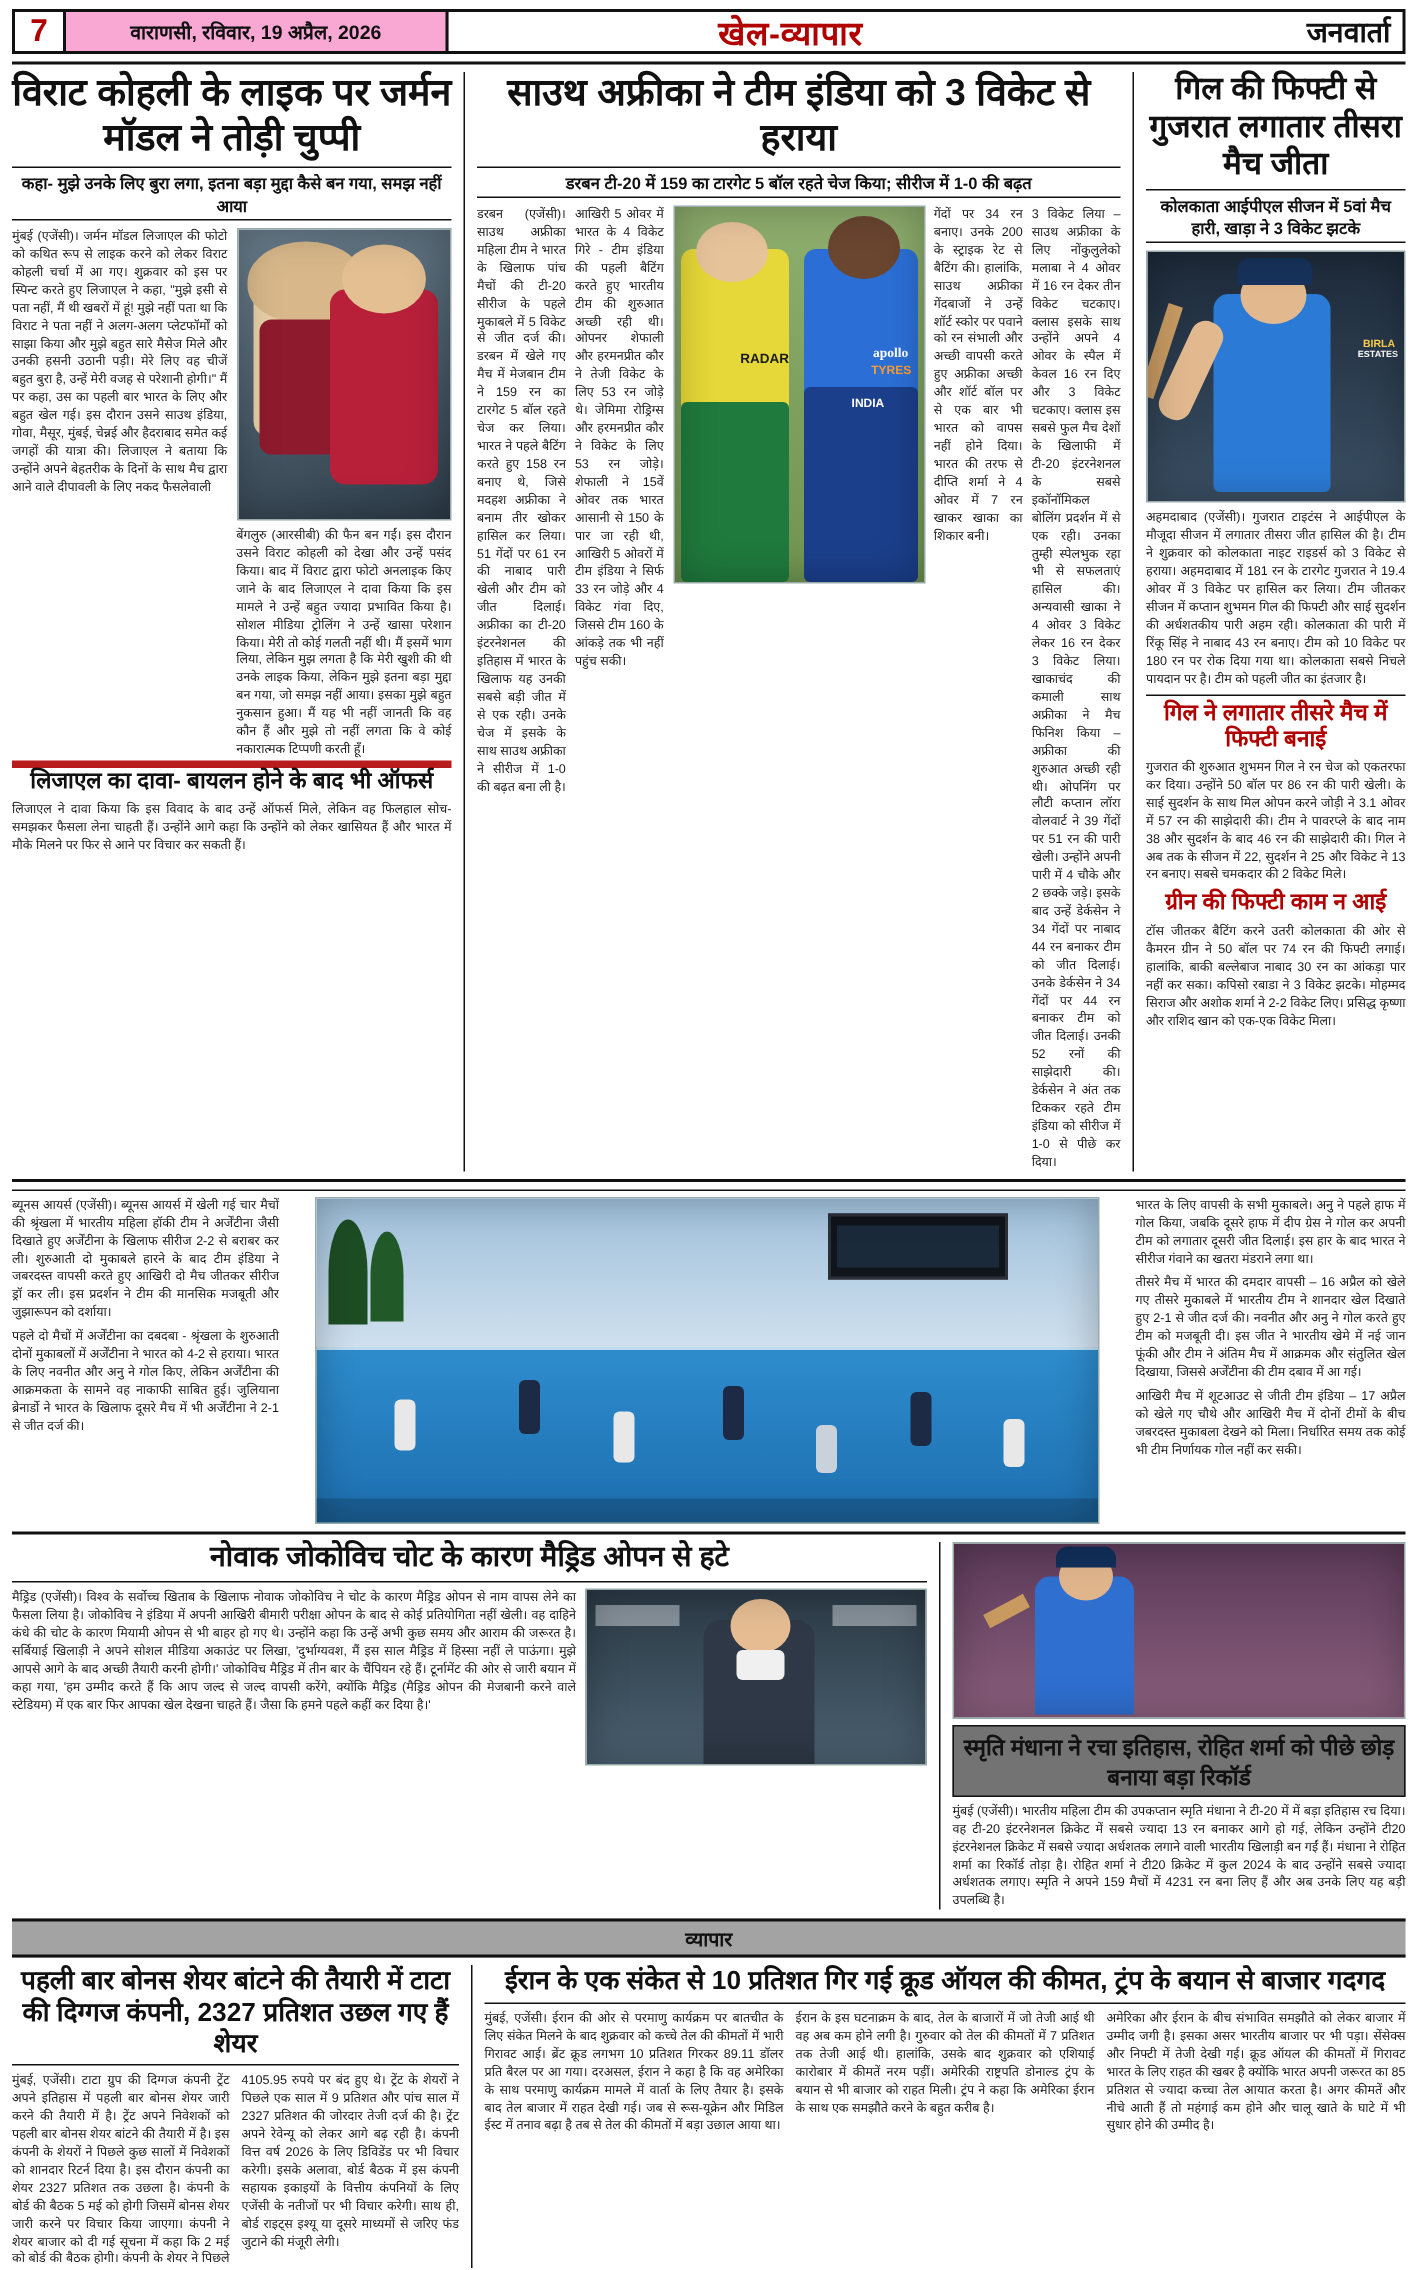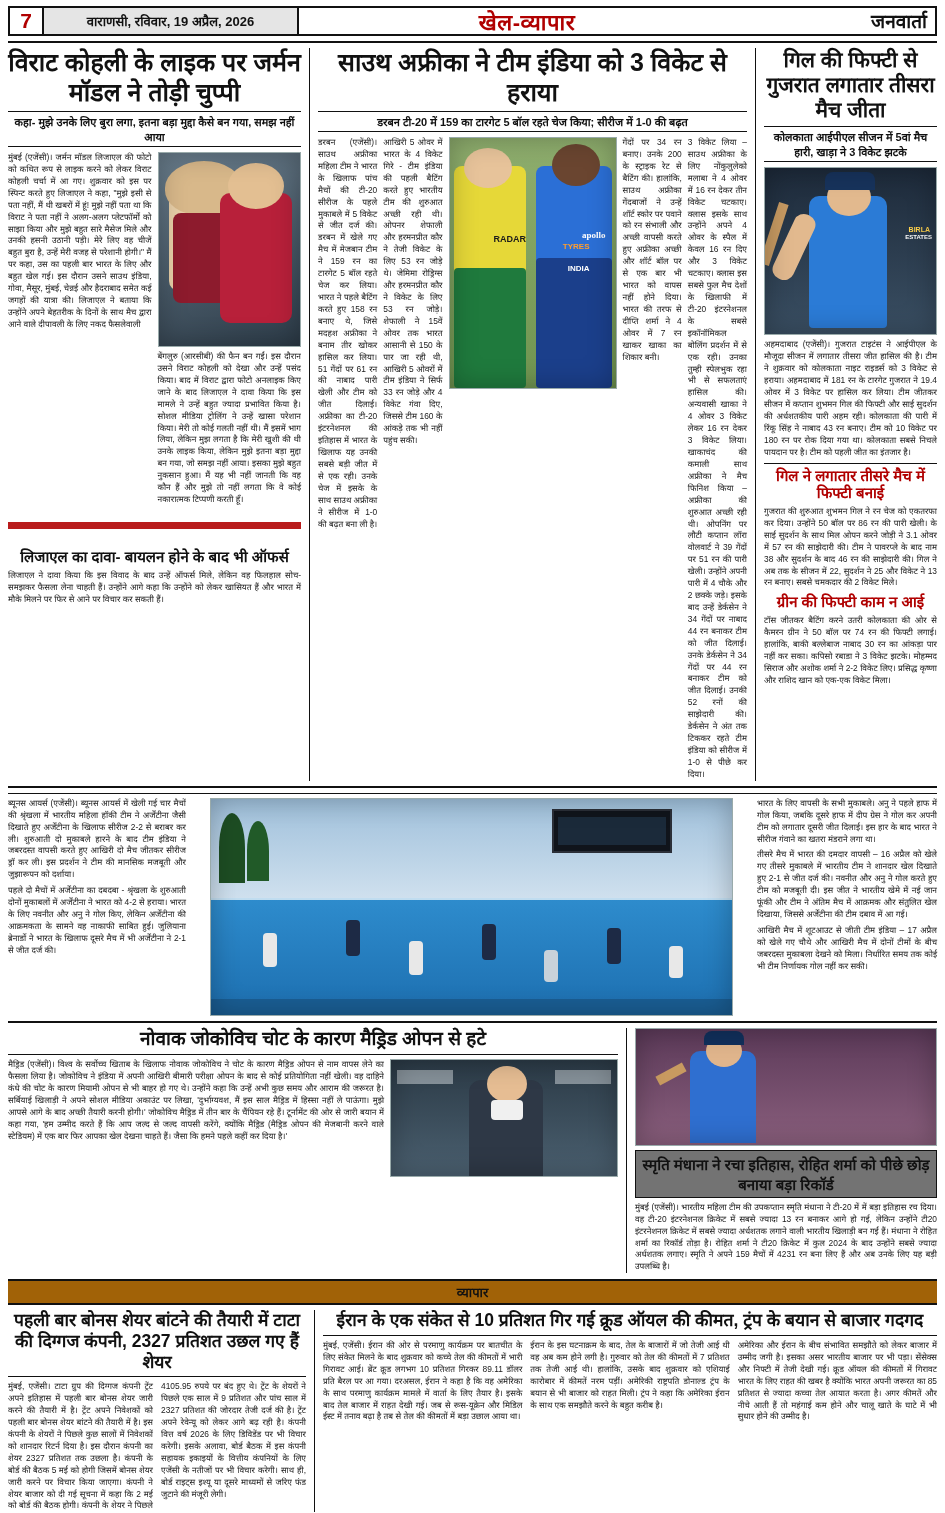--- a/index.html
+++ b/index.html
@@ -20,21 +20,21 @@
     margin-bottom: 5px;
   }
   .masthead .pageno {
     width: 34px; display: flex; align-items: center; justify-content: center;
     font-weight: bold; font-size: 21px; border-right: 2px solid #111;
     color: #b00000;
   }
   .masthead .dateline {
     flex: 0 0 255px; display: flex; align-items: center; justify-content: center;
     font-size: 13px; font-weight: bold; border-right: 2px solid #111;
-    background: #e5e5e5;
+    background: #f9a8d4;
   }
   .masthead .section {
     flex: 1; display: flex; align-items: center; justify-content: center;
     font-size: 22px; font-weight: bold; color: #b00000; letter-spacing: .5px;
   }
   .masthead .brand {
     flex: 0 0 180px; display: flex; align-items: center; justify-content: flex-end;
     padding-right: 8px; font-size: 19px; font-weight: bold;
   }
 
@@ -60,21 +60,21 @@
 
   
   .photo { position: relative; overflow: hidden; background: #cfd6dd; }
 
   
   .barhdl {
     background: #737373; border: 1px solid #111; font-weight: bold;
     font-size: 15px; text-align: center; padding: 3px 4px; margin: 4px 0;
   }
   .biz-band {
-    background: #a16207; border-top: 2px solid #111; border-bottom: 2px solid #111;
+    background: #a3a3a3; border-top: 2px solid #111; border-bottom: 2px solid #111;
     text-align: center; font-weight: bold; font-size: 13px; padding: 2px 0;
     margin: 6px 0 5px 0;
   }
   .redhdl { color: #b00000; }
 
   
   .ph-frame { border: 1px solid #9aa; }
   .stadium { background: linear-gradient(#a8c4dc 0%, #7fa3c4 45%, #3c6d3f 46%, #4d8a4a 100%); }
   .vignette { position:absolute; inset:0; box-shadow: inset 0 0 28px rgba(0,0,0,.28); }
 </style>
@@ -105,21 +105,21 @@
             <div style="position:absolute;left:10px;top:18px;width:70px;height:120px;background:#e8cfa8;border-radius:30px 30px 10px 10px;"></div>
             <div style="position:absolute;left:6px;top:8px;width:78px;height:54px;background:#d8b88a;border-radius:50% 50% 45% 45%;"></div>
             <div style="position:absolute;left:14px;top:60px;width:62px;height:90px;background:#8d1b2d;border-radius:8px;"></div>
             <div style="position:absolute;right:8px;top:40px;width:72px;height:130px;background:#b8203a;border-radius:10px;"></div>
             <div style="position:absolute;right:16px;top:10px;width:56px;height:46px;background:#e3bf92;border-radius:50%;"></div>
             <div class="vignette"></div>
           </div>
           <div class="body-txt" style="margin-top:4px;">बेंगलुरु (आरसीबी) की फैन बन गईं। इस दौरान उसने विराट कोहली को देखा और उन्हें पसंद किया। बाद में विराट द्वारा फोटो अनलाइक किए जाने के बाद लिजाएल ने दावा किया कि इस मामले ने उन्हें बहुत ज्यादा प्रभावित किया है। सोशल मीडिया ट्रोलिंग ने उन्हें खासा परेशान किया। मेरी तो कोई गलती नहीं थी। मैं इसमें भाग लिया, लेकिन मुझ लगता है कि मेरी खुशी की थी उनके लाइक किया, लेकिन मुझे इतना बड़ा मुद्दा बन गया, जो समझ नहीं आया। इसका मुझे बहुत नुकसान हुआ। मैं यह भी नहीं जानती कि वह कौन हैं और मुझे तो नहीं लगता कि वे कोई नकारात्मक टिप्पणी करती हूँ।</div>
         </div>
       </div>
-      <div class="hdl sm" style="margin-top:16px;border-top:7px solid #b91c1c;padding-top:19px;">लिजाएल का दावा- बायलन होने के बाद भी ऑफर्स</div>
+      <div class="hdl sm" style="margin-top:1px;border-top:5px solid #b91c1c;padding-top:0;">लिजाएल का दावा- बायलन होने के बाद भी ऑफर्स</div>
       <div class="body-txt">लिजाएल ने दावा किया कि इस विवाद के बाद उन्हें ऑफर्स मिले, लेकिन वह फिलहाल सोच-समझकर फैसला लेना चाहती हैं। उन्होंने आगे कहा कि उन्होंने को लेकर खासियत हैं और भारत में मौके मिलने पर फिर से आने पर विचार कर सकती हैं।</div>
     </div>
 
     <div style="flex:0 0 1px;background:#111;"></div>
 
     <div style="flex:1;">
       <div class="hdl xl">साउथ अफ्रीका ने टीम इंडिया को 3 विकेट से हराया</div>
       <div class="subhdl">डरबन टी-20 में 159 का टारगेट 5 बॉल रहते चेज किया; सीरीज में 1-0 की बढ़त</div>
       <div class="cols" style="gap:6px;">
         <div class="mini-col">
@@ -131,21 +131,21 @@
         <div style="flex:0 0 168px;">
           <div class="photo ph-frame" style="height:252px;background:linear-gradient(#8fae6e,#6f9450);position:relative;">
             <div style="position:absolute;left:4px;top:28px;width:72px;height:160px;background:#e6d838;border-radius:8px 8px 2px 2px;"></div>
             <div style="position:absolute;left:14px;top:10px;width:48px;height:40px;background:#e7c39a;border-radius:50%;"></div>
             <div style="position:absolute;left:4px;top:130px;width:72px;height:120px;background:#1f7a3d;border-radius:4px;"></div>
             <div style="position:absolute;right:4px;top:28px;width:76px;height:150px;background:#2b6fd6;border-radius:8px 8px 2px 2px;"></div>
             <div style="position:absolute;right:16px;top:6px;width:48px;height:42px;background:#6a4530;border-radius:50%;"></div>
             <div style="position:absolute;right:4px;top:120px;width:76px;height:130px;background:#1b3f8b;border-radius:4px;"></div>
             <div style="position:absolute;left:12px;top:96px;font-size:9px;font-weight:bold;color:#1b1b1b;padding-left:32px;">RADAR</div>
             <div style="position:absolute;right:10px;top:92px;font-size:9px;font-weight:bold;color:#fff;font-family:Liberation Serif, serif;">apollo</div>
-            <div style="position:absolute;right:26px;top:104px;font-size:8px;font-weight:bold;color:#ff9d2e;">TYRES</div>
+            <div style="position:absolute;right:8px;top:104px;font-size:8px;font-weight:bold;color:#ff9d2e;">TYRES</div>
             <div style="position:absolute;right:26px;top:126px;font-size:8px;font-weight:bold;color:#fff;">INDIA</div>
             <div class="vignette"></div>
           </div>
         </div>
         <div class="mini-col">
           <div class="body-txt">गेंदों पर 34 रन बनाए। उनके 200 के स्ट्राइक रेट से बैटिंग की। हालांकि, साउथ अफ्रीका गेंदबाजों ने उन्हें शॉर्ट स्कोर पर पवाने को रन संभाली और अच्छी वापसी करते हुए अफ्रीका अच्छी और शॉर्ट बॉल पर से एक बार भी भारत को वापस नहीं होने दिया। भारत की तरफ से दीप्ति शर्मा ने 4 ओवर में 7 रन खाकर खाका का शिकार बनी।</div>
         </div>
         <div class="mini-col">
           <div class="body-txt">3 विकेट लिया – साउथ अफ्रीका के लिए नोंकुलुलेको मलाबा ने 4 ओवर में 16 रन देकर तीन विकेट चटकाए। क्लास इसके साथ उन्होंने अपने 4 ओवर के स्पैल में केवल 16 रन दिए और 3 विकेट चटकाए। क्लास इस सबसे फुल मैच देशों के खिलाफी में टी-20 इंटरनेशनल के सबसे इकॉनॉमिकल बोलिंग प्रदर्शन में से एक रही। उनका तुम्ही स्पेलभुक रहा भी से सफलताएं हासिल की। अन्यवासी खाका ने 4 ओवर 3 विकेट लेकर 16 रन देकर 3 विकेट लिया। खाकाचंद की कमाली साथ अफ्रीका ने मैच फिनिश किया – अफ्रीका की शुरुआत अच्छी रही थी। ओपनिंग पर लौटी कप्तान लॉरा वोलवार्ट ने 39 गेंदों पर 51 रन की पारी खेली। उन्होंने अपनी पारी में 4 चौके और 2 छक्के जड़े। इसके बाद उन्हें डेर्कसेन ने 34 गेंदों पर नाबाद 44 रन बनाकर टीम को जीत दिलाई। उनके डेर्कसेन ने 34 गेंदों पर 44 रन बनाकर टीम को जीत दिलाई। उनकी 52 रनों की साझेदारी की। डेर्कसेन ने अंत तक टिककर रहते टीम इंडिया को सीरीज में 1-0 से पीछे कर दिया।</div>
         </div>

